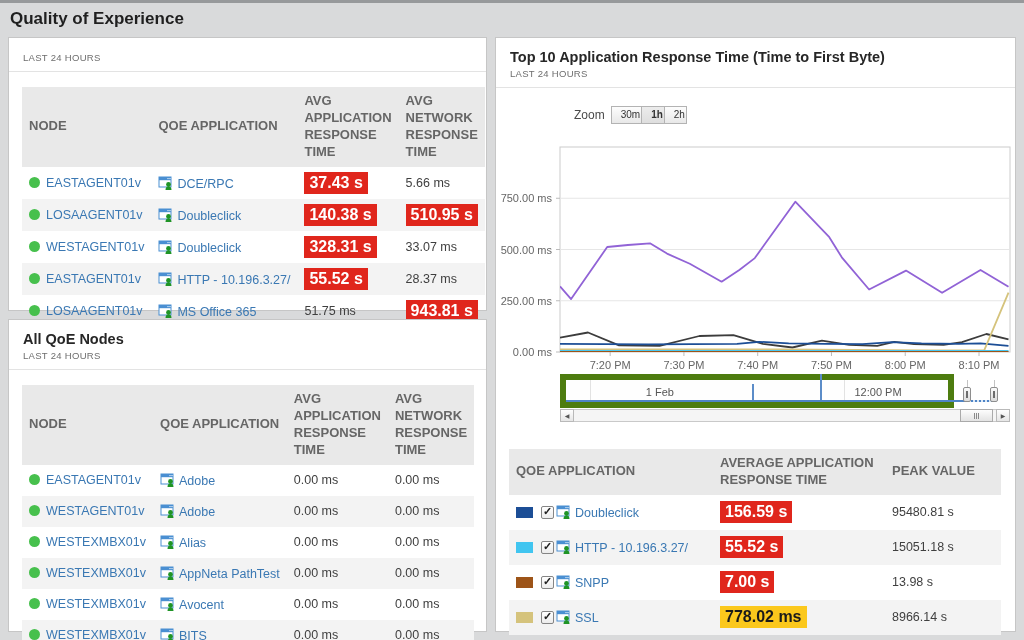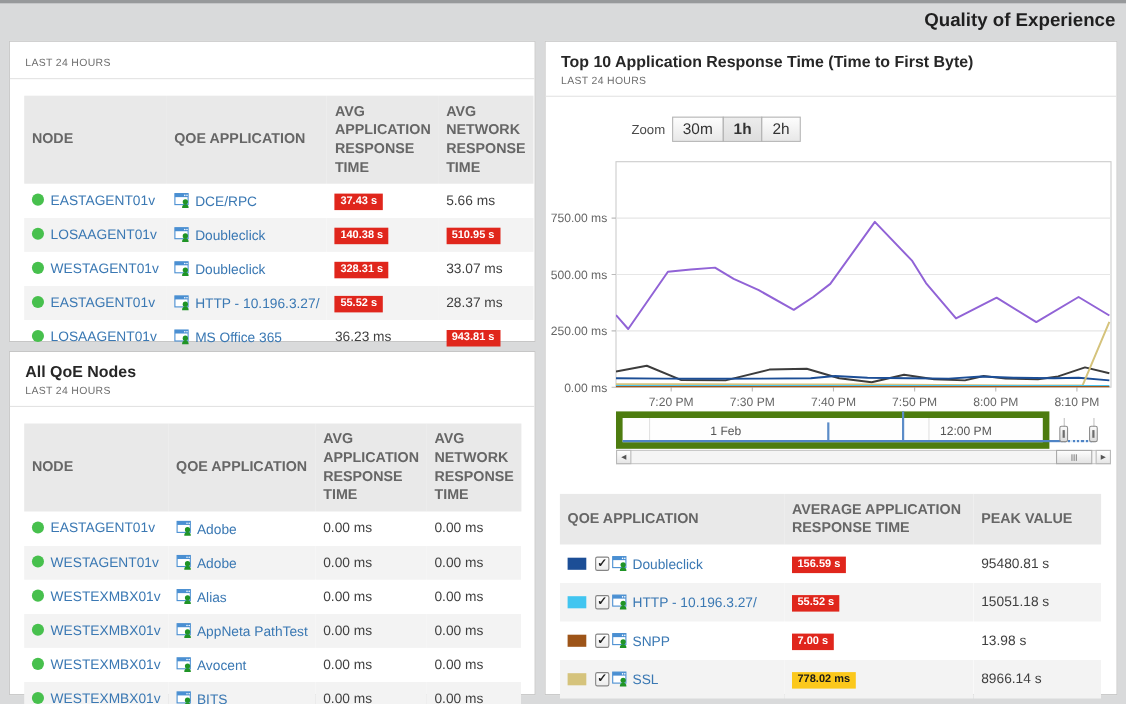--- a/index.html
+++ b/index.html
@@ -5,21 +5,21 @@
   * { box-sizing: border-box; }
   html,body { margin:0; padding:0; }
   body {
     width:1024px; height:640px; overflow:hidden;
     background:#d9dadb;
     font-family:"Liberation Sans", sans-serif;
     position:relative;
   }
   .top-strip { height:3px; background:#97999b; }
   .page-header { padding:6px 10px 0 10px; }
-  .page-title { font-size:17px; font-weight:bold; color:#1f1f1f; margin:0;text-align:right; }
+  .page-title { font-size:17px; font-weight:bold; color:#1f1f1f; margin:0; }
 
   .panel { position:absolute; background:#fff; border:1px solid #c6c6c6; }
   #panel-exceeding { left:8px;  top:37px;  width:479px; height:274px; }
   #panel-all       { left:8px;  top:319px; width:479px; height:313px; }
   #panel-top10     { left:495px; top:37px; width:521px; height:595px; }
 
   .panel-head { padding:11px 14px 8px 14px; border-bottom:1px solid #e3e3e3; }
   .panel-title { font-size:14.5px; font-weight:bold; color:#272727; }
   .panel-sub { font-size:9.5px; color:#6e6e6e; margin-top:3px; letter-spacing:.3px; }
 
@@ -31,33 +31,33 @@
   table.qoe td { padding:5px 7px; color:#3f3f3f; height:31px; vertical-align:middle;
                  white-space:nowrap; overflow:hidden; }
   table.qoe tr.alt td { background:#f3f3f3; }
   table.qoe.big td { height:35px; }
 
   .node-dot { display:inline-block; width:11px; height:11px; border-radius:50%;
               background:#47c04d; margin-right:6px; vertical-align:-1px; }
   .link { color:#3a78b3;margin-top:21px; }
   .app-icon { vertical-align:-3px; margin-right:3px; }
 
-  .badge { display:inline-block; padding:1px 5px 2px 5px; font-weight:bold; font-size:10px; line-height:1.2; }
+  .badge { display:inline-block; padding:1px 5px 2px 5px; font-weight:bold; font-size:16px; line-height:1.2; }
   .badge.critical { background:#e0261c; color:#fff; }
   .badge.warning  { background:#fbc81c; color:#1a1a1a; }
 
   .swatch { display:inline-block; width:17px; height:11px; margin-right:8px; vertical-align:-1px; }
   .cbx { display:inline-block; width:13px; height:13px; border:1px solid #858585; border-radius:2px;
          background:linear-gradient(#fff,#ececec); position:relative; margin-right:2px; vertical-align:-2px; }
   .cbx::after { content:"\2713"; position:absolute; left:1px; top:-2px; font-size:11px; font-weight:bold; color:#222; }
 
   .zoom-row { position:absolute; left:78px; top:68px; display:flex; align-items:center; font-size:12px; color:#4a4a4a; }
   .zoom-btns { display:flex; margin-left:7px; }
   .zoom-btn { border:1px solid #b3b3b3; background:linear-gradient(#fdfdfd,#e8e8e8);
-              padding:2px 9px 3px 9px; font-size:14px; color:#333; margin-left:-1px; cursor:pointer; }
+              padding:2px 1px 3px 9px; font-size:10px; color:#333; margin-left:-1px; cursor:pointer; }
   .zoom-btn.active { font-weight:bold; background:linear-gradient(#ececec,#dedede); }
 
   #chart-svg { position:absolute; left:0; top:104px; }
   .tick-label { font-size:11px; fill:#666; }
 
   #navigator { position:absolute; left:64px; top:336px; width:394px; height:34px;
                border:6px solid #4d7c0f; background:#fefefe; }
   .nav-gridline { position:absolute; top:0; bottom:2px; width:1px; background:#e2e2e2; }
   .nav-label { position:absolute; bottom:4px; font-size:11px; color:#555; white-space:nowrap; }
   .nav-spike { position:absolute; bottom:2px; width:2px; background:#5b8cc8; }
@@ -161,21 +161,21 @@
         <tr class="">
           <td><span class="node-dot"></span><span class="link">LOSAAGENT01v</span></td>
           <td><svg class="app-icon" width="16" height="16" viewBox="0 0 16 16">
               <rect x="1" y="2" width="12" height="10" fill="#fff" stroke="#4a8fd2"></rect>
               <rect x="1" y="2" width="12" height="3.2" fill="#4a8fd2"></rect>
               <circle cx="10" cy="3.6" r=".7" fill="#fff"></circle>
               <circle cx="12" cy="3.6" r=".7" fill="#fff"></circle>
               <circle cx="10.5" cy="9.5" r="2.4" fill="#1f9426"></circle>
               <path d="M7.5 15 Q7.5 11.6 10.5 11.6 Q13.5 11.6 13.5 15 Z" fill="#1f9426"></path>
             </svg><span class="link">MS Office 365</span></td>
-          <td><span>36.23 ms</span></td>
+          <td><span>51.75 ms</span></td>
           <td><span class="badge critical">943.81 s</span></td>
         </tr>
       </tbody>
     </table>
 </div>
 
 <div class="panel" id="panel-all">
   <div class="panel-head">
     <div class="panel-title">All QoE Nodes</div>
     <div class="panel-sub">LAST 24 HOURS</div>

